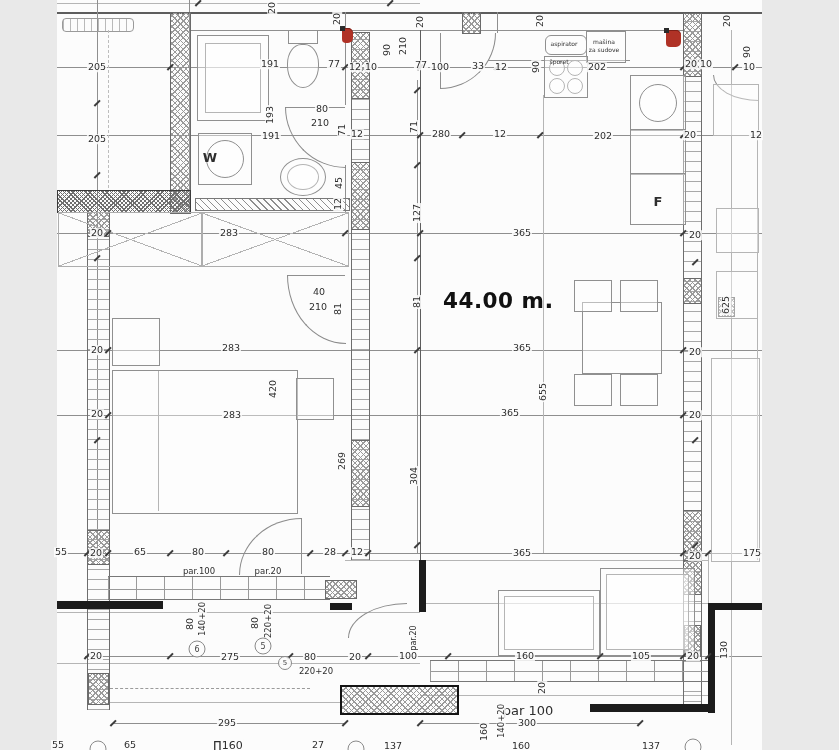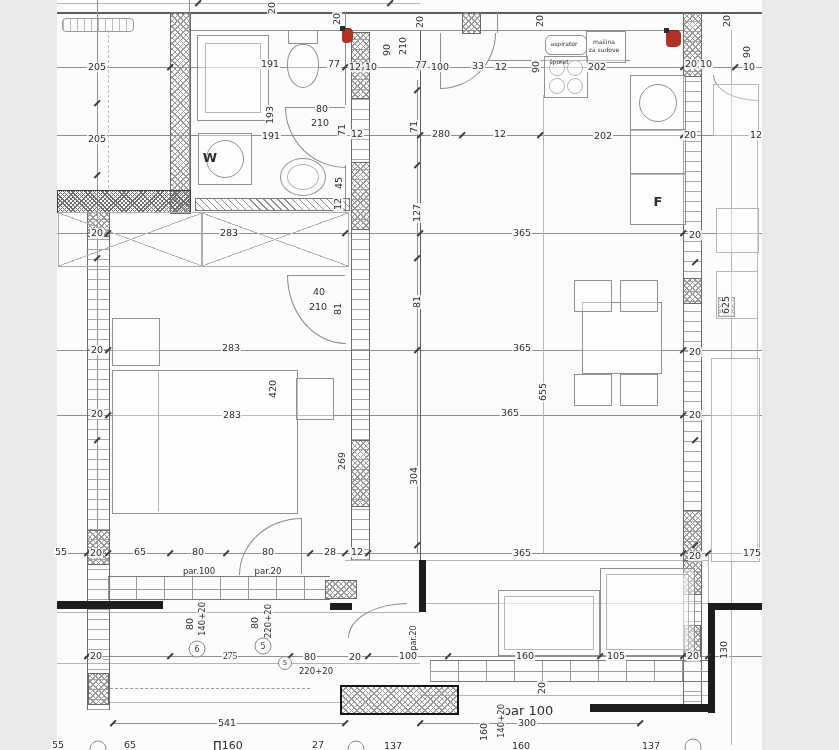--- a/index.html
+++ b/index.html
@@ -176,20 +176,21 @@
   <div class="ln dashed" style="left:108px;top:30px;width:0;height:158px;border-top:none;border-left:1px dashed #bdbdbd"></div>
 
   <div class="furn soft" style="left:713px;top:84px;width:44px;height:50px"></div>
   <div class="furn soft" style="left:716px;top:208px;width:41px;height:43px"></div>
   <div class="furn soft" style="left:716px;top:271px;width:40px;height:46px"></div>
   <div class="furn soft" style="left:711px;top:358px;width:47px;height:202px"></div>
 
   <div class="red-mark" style="left:342px;top:28px;width:11px;height:15px"></div>
   <div class="red-mark" style="left:666px;top:30px;width:15px;height:17px"></div>
 
+  <div class="area-label"><span>44.00 m</span><span class="dot">.</span></div>
 
   <div>
       <span class="dim v" style="left: 272px; top: 8px;">20</span>
       <span class="dim v" style="left: 337px; top: 19px;">20</span>
       <span class="dim v" style="left: 420px; top: 22px;">20</span>
       <span class="dim v" style="left: 540px; top: 21px;">20</span>
       <span class="dim v" style="left: 727px; top: 21px;">20</span>
       <span class="dim" style="left: 97px; top: 67px;">205</span>
       <span class="dim" style="left: 270px; top: 64px;">191</span>
       <span class="dim" style="left: 334px; top: 64px;">77</span>
@@ -259,34 +260,34 @@
       <span class="dim" style="left: 330px; top: 552px;">28</span>
       <span class="dim" style="left: 357px; top: 552px;">12</span>
       <span class="dim" style="left: 695px; top: 556px;">20</span>
       <span class="dim" style="left: 752px; top: 553px;">175</span>
       <span class="dim" style="left: 199px; top: 571px; font-size: 8.5px;">par.100</span>
       <span class="dim" style="left: 268px; top: 571px; font-size: 8.5px;">par.20</span>
       <span class="dim v" style="left: 190px; top: 624px;">80</span>
       <span class="dim v" style="left: 202px; top: 619px; font-size: 8.5px;">140+20</span>
       <span class="dim v" style="left: 255px; top: 623px;">80</span>
       <span class="dim v" style="left: 268px; top: 621px; font-size: 8.5px;">220+20</span>
-      <span class="dim" style="left: 230px; top: 657px; font-family: Liberation Serif, serif;">275</span>
+      <span class="dim" style="left: 230px; top: 657px;">275</span>
       <span class="dim" style="left: 310px; top: 657px;">80</span>
       <span class="dim" style="left: 316px; top: 671px; font-size: 8.5px;">220+20</span>
       <span class="dim" style="left: 96px; top: 656px;">20</span>
       <span class="dim" style="left: 355px; top: 657px;">20</span>
       <span class="dim" style="left: 408px; top: 656px;">100</span>
       <span class="dim v" style="left: 414px; top: 638px; font-size: 8px;">par.20</span>
       <span class="dim" style="left: 525px; top: 656px;">160</span>
-      <span class="dim" style="left: 616px; top: 656px;">105</span>
+      <span class="dim" style="left: 641px; top: 656px;">105</span>
       <span class="dim" style="left: 693px; top: 656px;">20</span>
       <span class="dim v" style="left: 724px; top: 650px;">130</span>
       <span class="dim" style="left: 528px; top: 710px; font-size: 13px;">par 100</span>
       <span class="dim v" style="left: 542px; top: 688px;">20</span>
-      <span class="dim" style="left: 227px; top: 723px;">541</span>
+      <span class="dim" style="left: 227px; top: 723px;">295</span>
       <span class="dim" style="left: 527px; top: 723px;">300</span>
       <span class="dim v" style="left: 501px; top: 721px; font-size: 8.5px;">140+20</span>
       <span class="dim v" style="left: 484px; top: 732px;">160</span>
       <span class="dim" style="left: 58px; top: 745px;">55</span>
       <span class="dim" style="left: 130px; top: 745px;">65</span>
       <span class="dim" style="left: 228px; top: 745px; font-size: 11px;">∏160</span>
       <span class="dim" style="left: 318px; top: 745px;">27</span>
       <span class="dim" style="left: 393px; top: 746px;">137</span>
       <span class="dim" style="left: 521px; top: 746px;">160</span>
       <span class="dim" style="left: 651px; top: 746px;">137</span>

